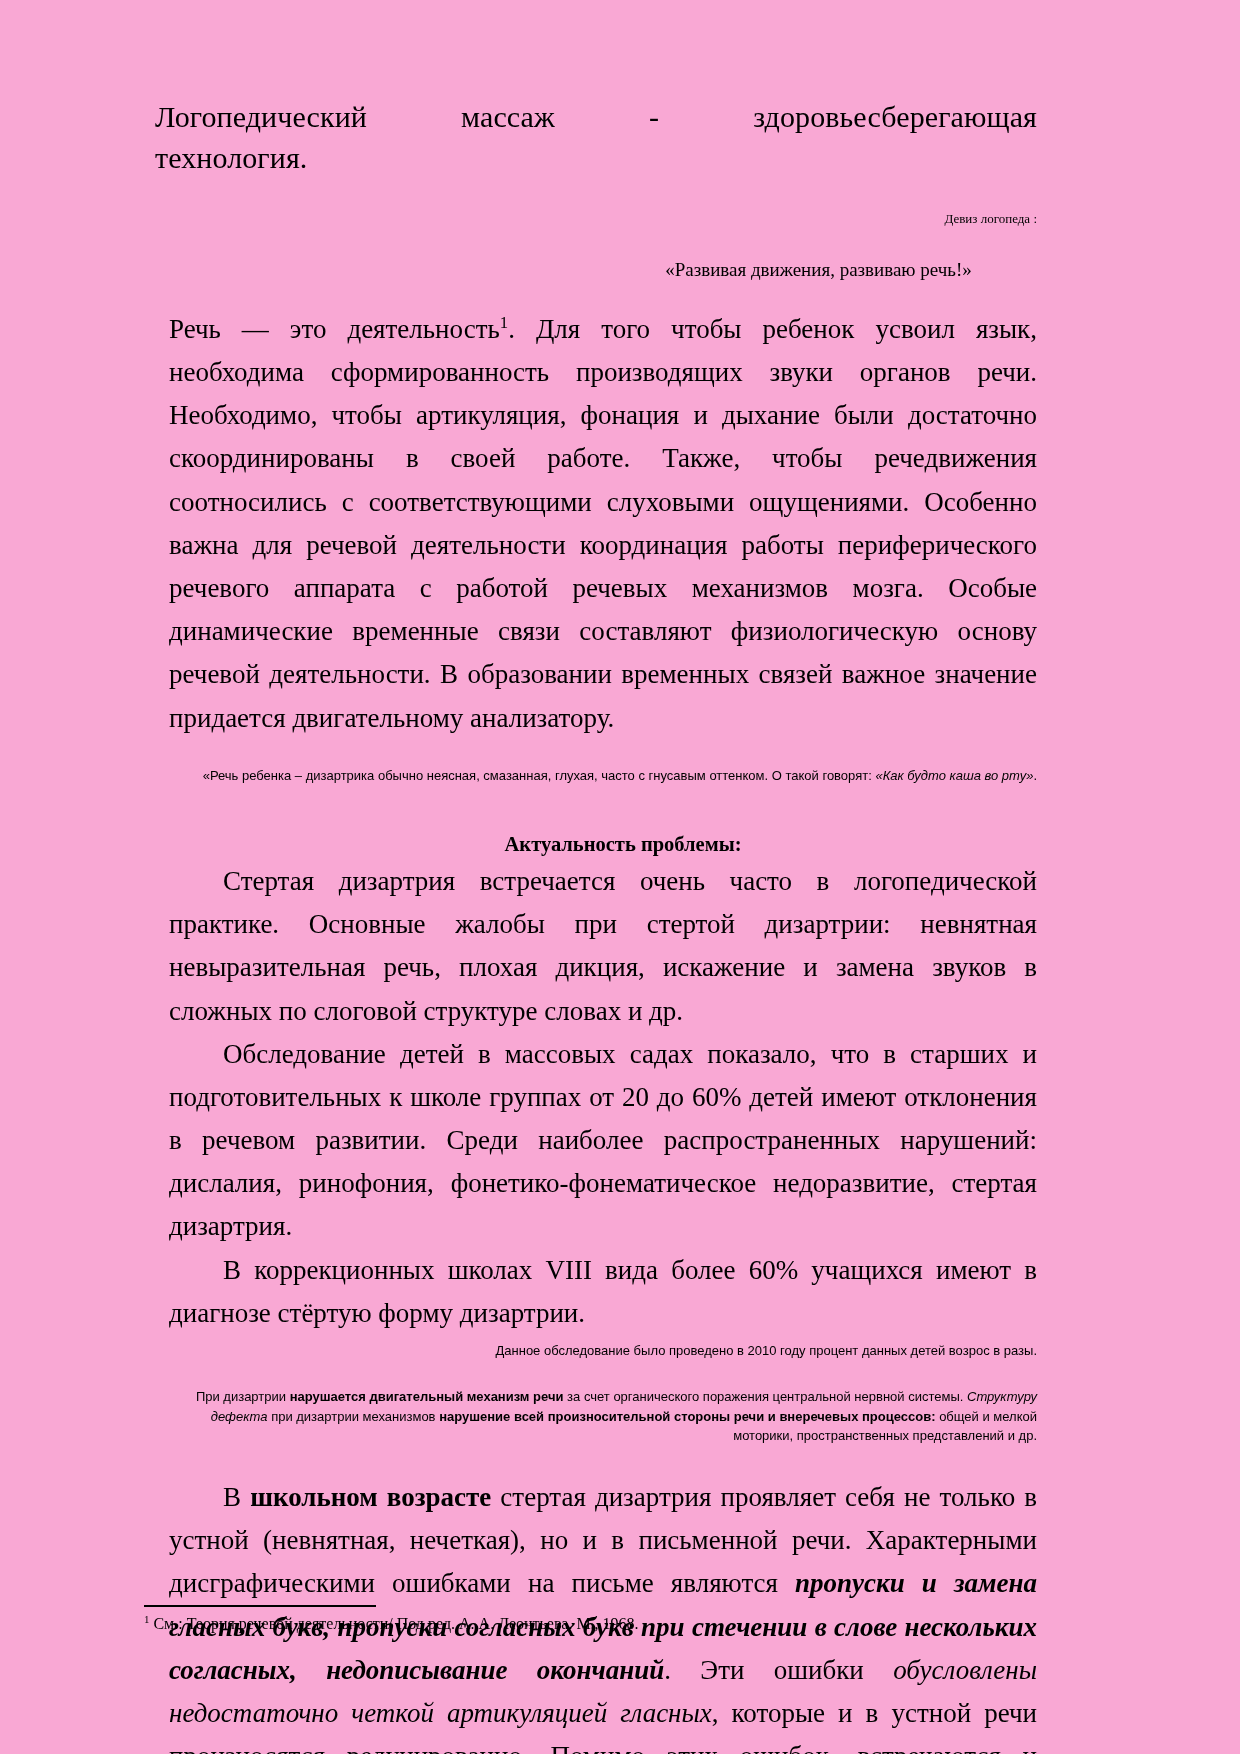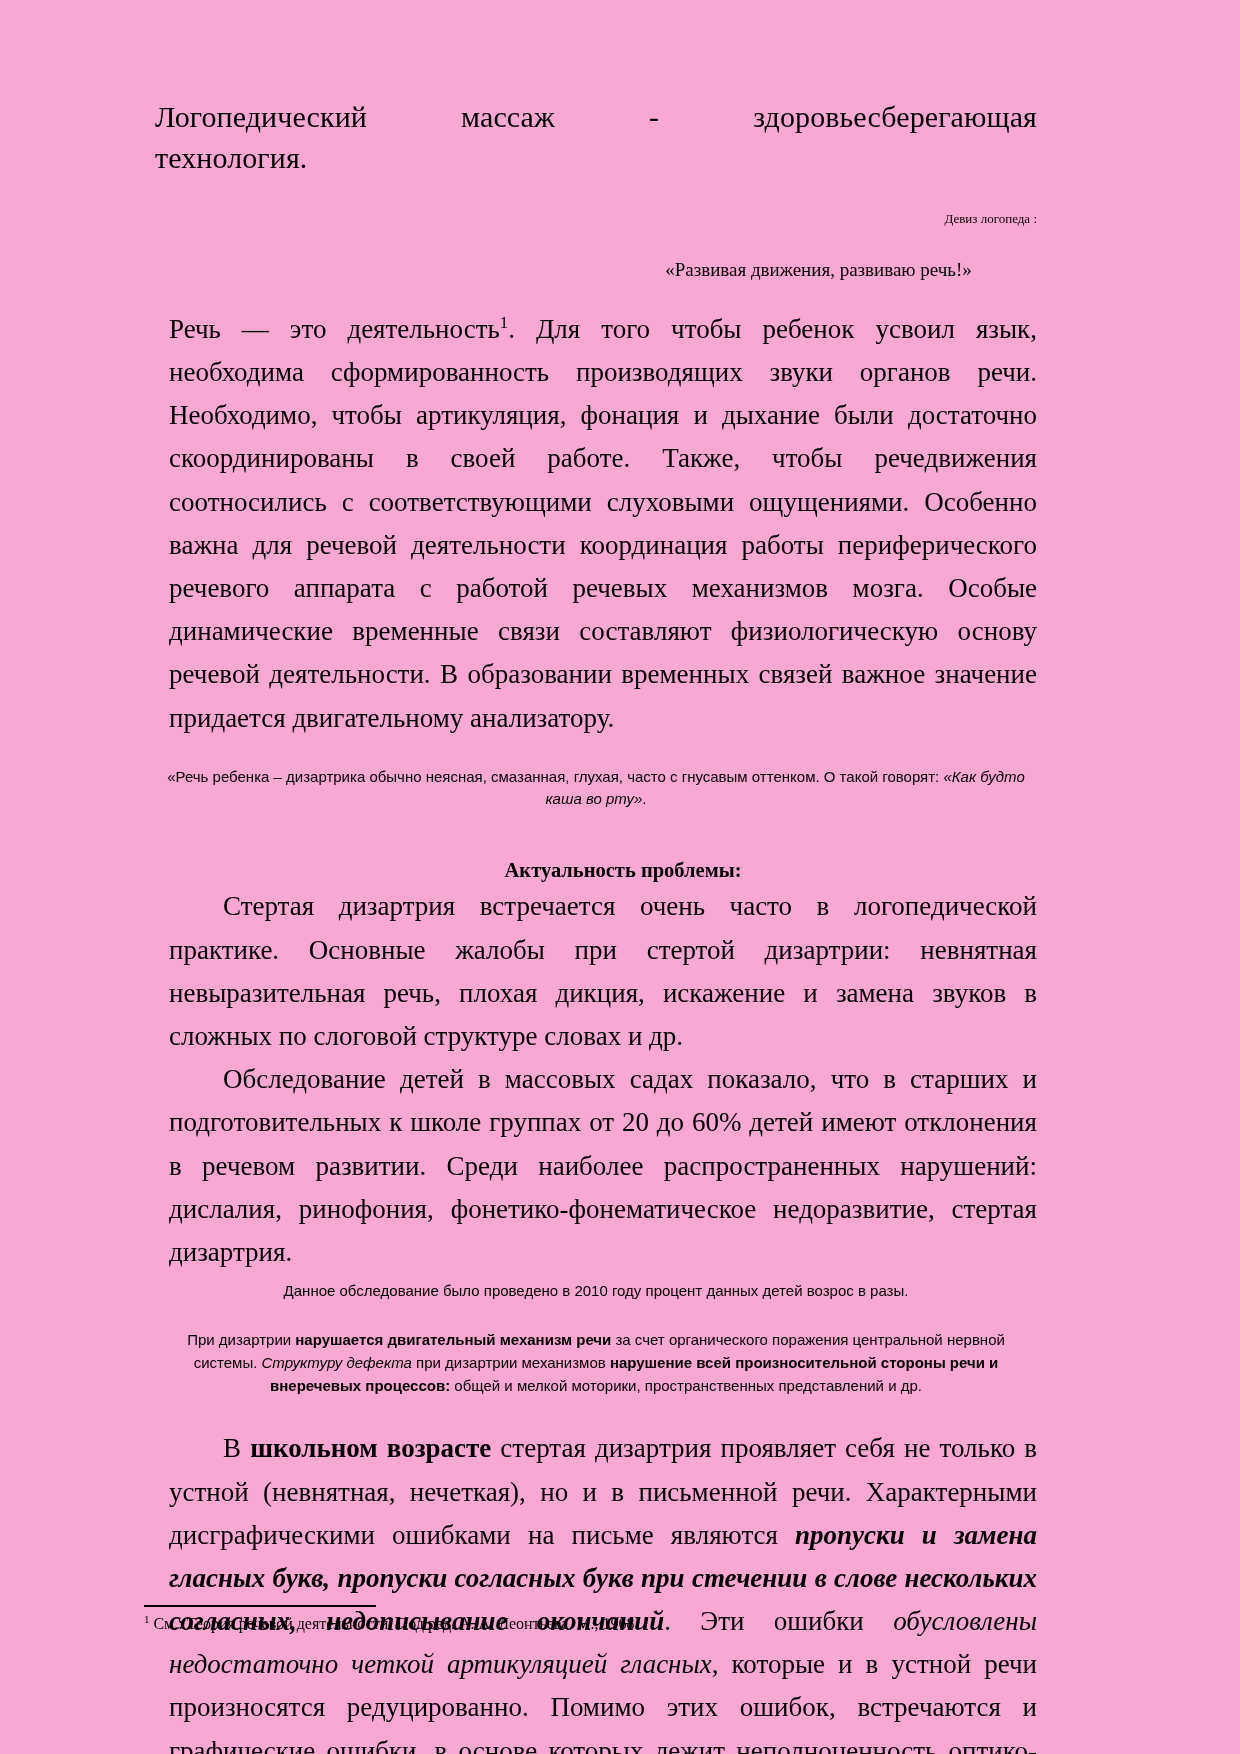--- a/index.html
+++ b/index.html
@@ -74,23 +74,23 @@
     margin: 18px 0 0 14px;
   }
   p.body-just.indent {
     text-indent: 54px;
   }
   p.tight { margin-top: 0; }
 
   
   p.sans {
     font-family: "Liberation Sans", "DejaVu Sans", sans-serif;
-    font-size: 15px;
+    font-size: 13px;
     line-height: 1.50;
-    text-align: center;
+    text-align: right;
     margin: 26px 0 0 0;
   }
   p.sans.narrow { line-height: 1.52; }
 
   
   p.section-head {
     font-size: 20.5px;
     font-weight: bold;
     text-indent: 54px;
     margin: 44px 0 0 0;
@@ -151,20 +151,21 @@
     <p class="body-just"><span>Речь — это деятельность</span><sup class="fn">1</sup><span>. Для того чтобы ребенок усвоил язык, необходима сформированность производящих звуки органов речи. Необходимо, чтобы артикуляция, фонация и дыхание были достаточно скоординированы в своей работе. Также, чтобы речедвижения соотносились с соответствующими слуховыми ощущениями. Особенно важна для речевой деятельности координация работы периферического речевого аппарата с работой речевых механизмов мозга. Особые динамические временные связи составляют физиологическую основу речевой деятельности. В образовании временных связей важное значение придается двигательному анализатору.</span></p>
 
     <p class="sans"><span>«Речь ребенка – дизартрика обычно неясная, смазанная, глухая, часто с гнусавым оттенком. О такой говорят: </span><i>«Как будто каша во рту»</i><span>.</span></p>
 
     <p class="section-head">Актуальность проблемы:</p>
 
     <p class="body-just indent tight">Стертая дизартрия встречается очень часто в логопедической практике. Основные жалобы при стертой дизартрии: невнятная невыразительная речь, плохая дикция, искажение и замена звуков в сложных по слоговой структуре словах и др.</p>
 
     <p class="body-just indent tight">Обследование детей в массовых садах показало, что в старших и подготовительных к школе группах от 20 до 60% детей имеют отклонения в речевом развитии. Среди наиболее распространенных нарушений: дислалия, ринофония, фонетико-фонематическое недоразвитие, стертая дизартрия.</p>
 
+    <p class="body-just indent tight">В коррекционных школах VIII вида более 60% учащихся имеют в диагнозе стёртую форму дизартрии.</p>
 
     <p class="sans narrow" style="margin-top:6px;">Данное обследование было проведено в 2010 году процент данных детей возрос в разы.</p>
 
     <p class="sans narrow"><span>При дизартрии </span><b>нарушается двигательный механизм речи</b><span> за счет органического поражения центральной нервной системы. </span><i>Структуру дефекта</i><span> при дизартрии механизмов </span><b>нарушение всей произносительной стороны речи и внеречевых процессов:</b><span> общей и мелкой моторики, пространственных представлений и др.</span></p>
 
     <p class="body-just indent" style="margin-top:30px;"><span>В </span><b>школьном возрасте</b><span> стертая дизартрия проявляет себя не только в устной (невнятная, нечеткая), но и в письменной речи. Характерными дисграфическими ошибками на письме являются </span><span class="bi">пропуски и замена гласных букв, пропуски согласных букв при стечении в слове нескольких согласных, недописывание окончаний</span><span>. Эти ошибки </span><i>обусловлены недостаточно четкой артикуляцией гласных</i><span>, которые и в устной речи произносятся редуцированно. Помимо этих ошибок, встречаются и графические ошибки, в основе которых лежит неполноценность оптико-пространственных представлений.</span></p>
 
   </div>
 
   <div class="footnote-area">

